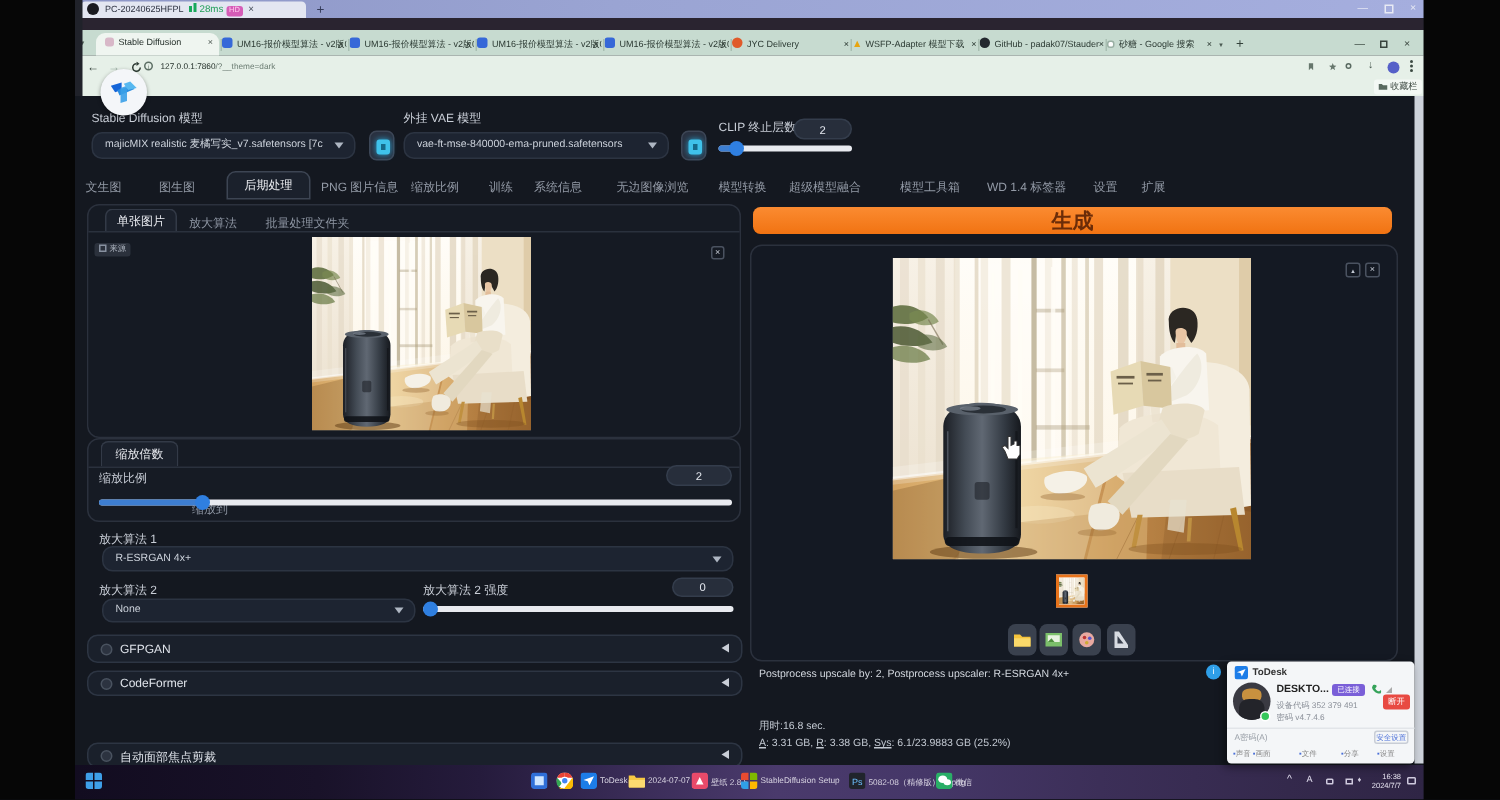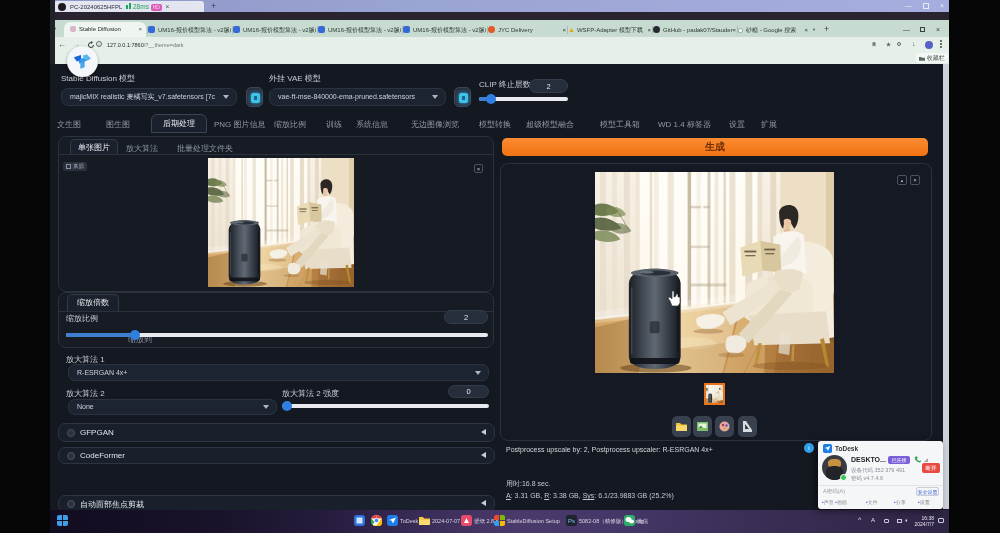--- a/index.html
+++ b/index.html
@@ -31,21 +31,21 @@
 .trackfill{position:absolute;height:4px;background:#3d7ed1;border-radius:2px 0 0 2px;}
 .knob{position:absolute;width:10px;height:10px;border-radius:50%;background:#2f7fe0;}
 .mtab{position:absolute;top:115px;font-size:8px;color:#939aa6;white-space:nowrap;}
 .panel{position:absolute;border:1px solid #2b313d;border-radius:8px;background:#161b24;}
 .stab-on{position:absolute;border:1px solid #333a47;border-bottom:none;border-radius:5px 5px 0 0;background:#1b212c;color:#e8eaef;font-size:8px;text-align:center;}
 .stab-off{position:absolute;font-size:8px;color:#8d95a2;}
 .acc{position:absolute;left:58px;width:437px;background:#1a202b;border:1px solid #2d3543;border-radius:7px;color:#dfe3ea;font-size:8px;}
 .acc .circ{position:absolute;left:8px;top:50%;margin-top:-4px;width:8px;height:8px;border-radius:50%;background:#2c3340;border:1px solid #49525f;}
 .acc .tt{position:absolute;left:21px;top:50%;margin-top:-5px;}
 .acc .tri{position:absolute;right:8px;top:50%;margin-top:-3.5px;width:0;height:0;border-top:3.5px solid transparent;border-bottom:3.5px solid transparent;border-right:5px solid #c9ced7;}
-#gen{position:absolute;left:452px;top:138px;width:426px;height:18px;background:linear-gradient(180deg,#fb8b31,#f17312);border-radius:5px;color:#6b2c08;font-size:10px;font-weight:bold;text-align:center;line-height:18px;}
+#gen{position:absolute;left:452px;top:138px;width:426px;height:18px;background:linear-gradient(180deg,#fb8b31,#f17312);border-radius:5px;color:#6b2c08;font-size:14px;font-weight:bold;text-align:center;line-height:18px;}
 .ibtn{position:absolute;width:19px;height:21px;background:#3a414e;border-radius:5px;}
 
 #taskbar{position:absolute;left:0;top:510px;width:899px;height:23px;background:linear-gradient(90deg,#120c20 0%,#191229 18%,#251b3c 30%,#3b2d59 42%,#4a3a6c 52%,#453768 63%,#3c2f58 76%,#34294c 90%,#2f2545 100%);}
 .tico{position:absolute;top:4px;width:11px;height:11px;border-radius:2px;}
 .tlabel{position:absolute;top:8px;font-size:5.5px;color:#d8d4e2;white-space:nowrap;}
 
 #tdpop{position:absolute;left:768px;top:441px;width:125px;height:68px;background:#f4f6f8;border-radius:3px;box-shadow:-2px 2px 6px rgba(0,0,0,.45);font-size:5px;color:#555;}
 </style></head>
 <body>
 <svg width="0" height="0" style="position:absolute;">

